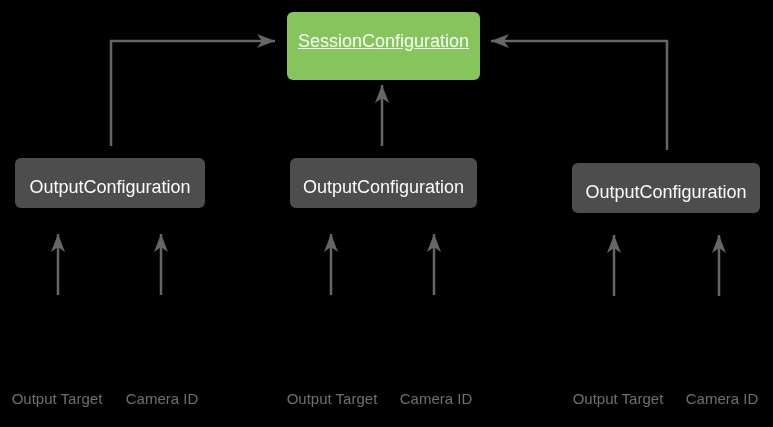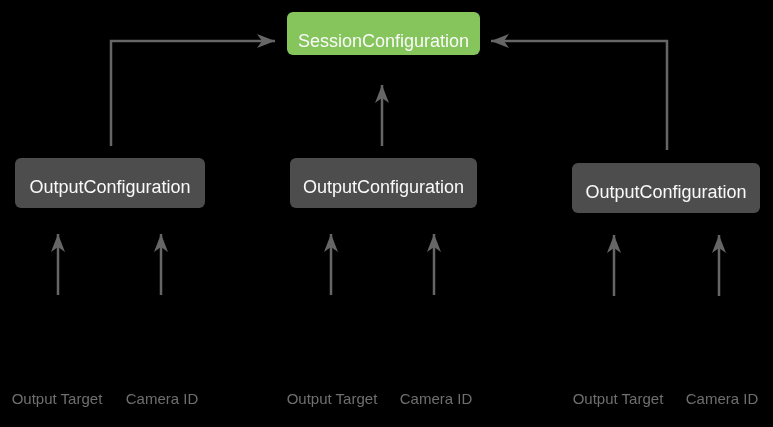--- a/index.html
+++ b/index.html
@@ -32,23 +32,24 @@
   .node {
     position: absolute;
     text-align: center;
     border-radius: 6px;
     font-size: 18px;
     color: var(--box-text, #fafafa);
     white-space: nowrap;
   }
   .node.session {
     left: 287px; top: 12px;
-    width: 193px; height: 43px;
+    width: 193px; height: 68px;
     line-height: 59px;
     background: var(--session-box, #85c55c);
+    text-decoration: underline;
   }
   .node.output {
     height: 50px;
     line-height: 59px;
     background: var(--output-box, #4d4d4d);
   }
   .node.out1 { left: 15px;  top: 158px; width: 190px; }
   .node.out2 { left: 290px; top: 158px; width: 187px; }
   .node.out3 { left: 572px; top: 163px; width: 188px; }
   .input-label {

